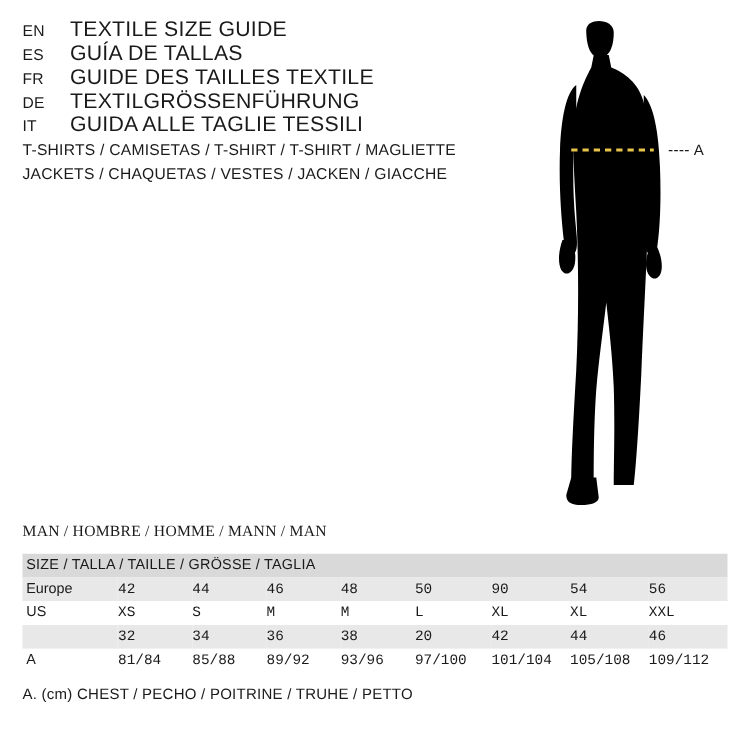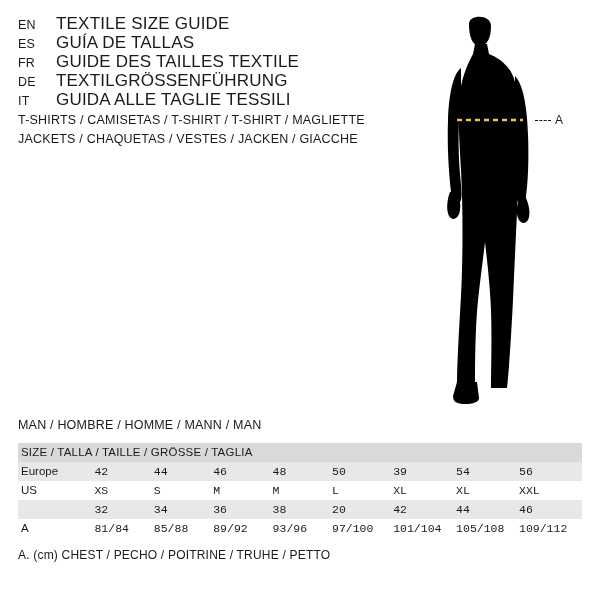--- a/index.html
+++ b/index.html
@@ -90,20 +90,21 @@
   }
 
   
   .man-label {
     position: absolute;
     left: 18px;
     top: 418px;
     font-size: 12.5px;
     letter-spacing: .2px;
     white-space: nowrap;
+    font-family: Liberation Serif, serif;
   }
 
   table.size-table {
     position: absolute;
     left: 18px;
     top: 443px;
     width: 564px;
     border-collapse: collapse;
     font-size: 11.5px;
   }
@@ -222,21 +223,21 @@
         <td class="c-label" colspan="9">SIZE / TALLA / TAILLE / GRÖSSE / TAGLIA</td>
       </tr>
 
       <tr class="shade">
         <td class="c-label">Europe</td>
         <td class="c-val">42</td>
         <td class="c-val">44</td>
         <td class="c-val">46</td>
         <td class="c-val">48</td>
         <td class="c-val">50</td>
-        <td class="c-val">39</td>
+        <td class="c-val">90</td>
         <td class="c-val">54</td>
         <td class="c-val">56</td>
       </tr>
 
       <tr class="plain">
         <td class="c-label">US</td>
         <td class="c-val">XS</td>
         <td class="c-val">S</td>
         <td class="c-val">M</td>
         <td class="c-val">M</td>

